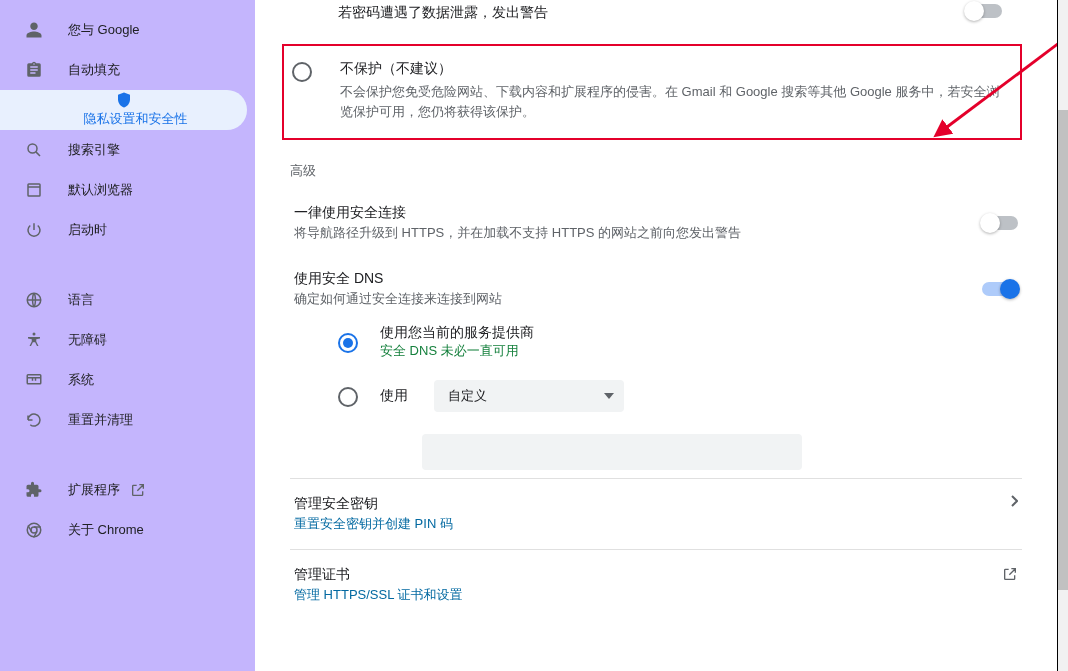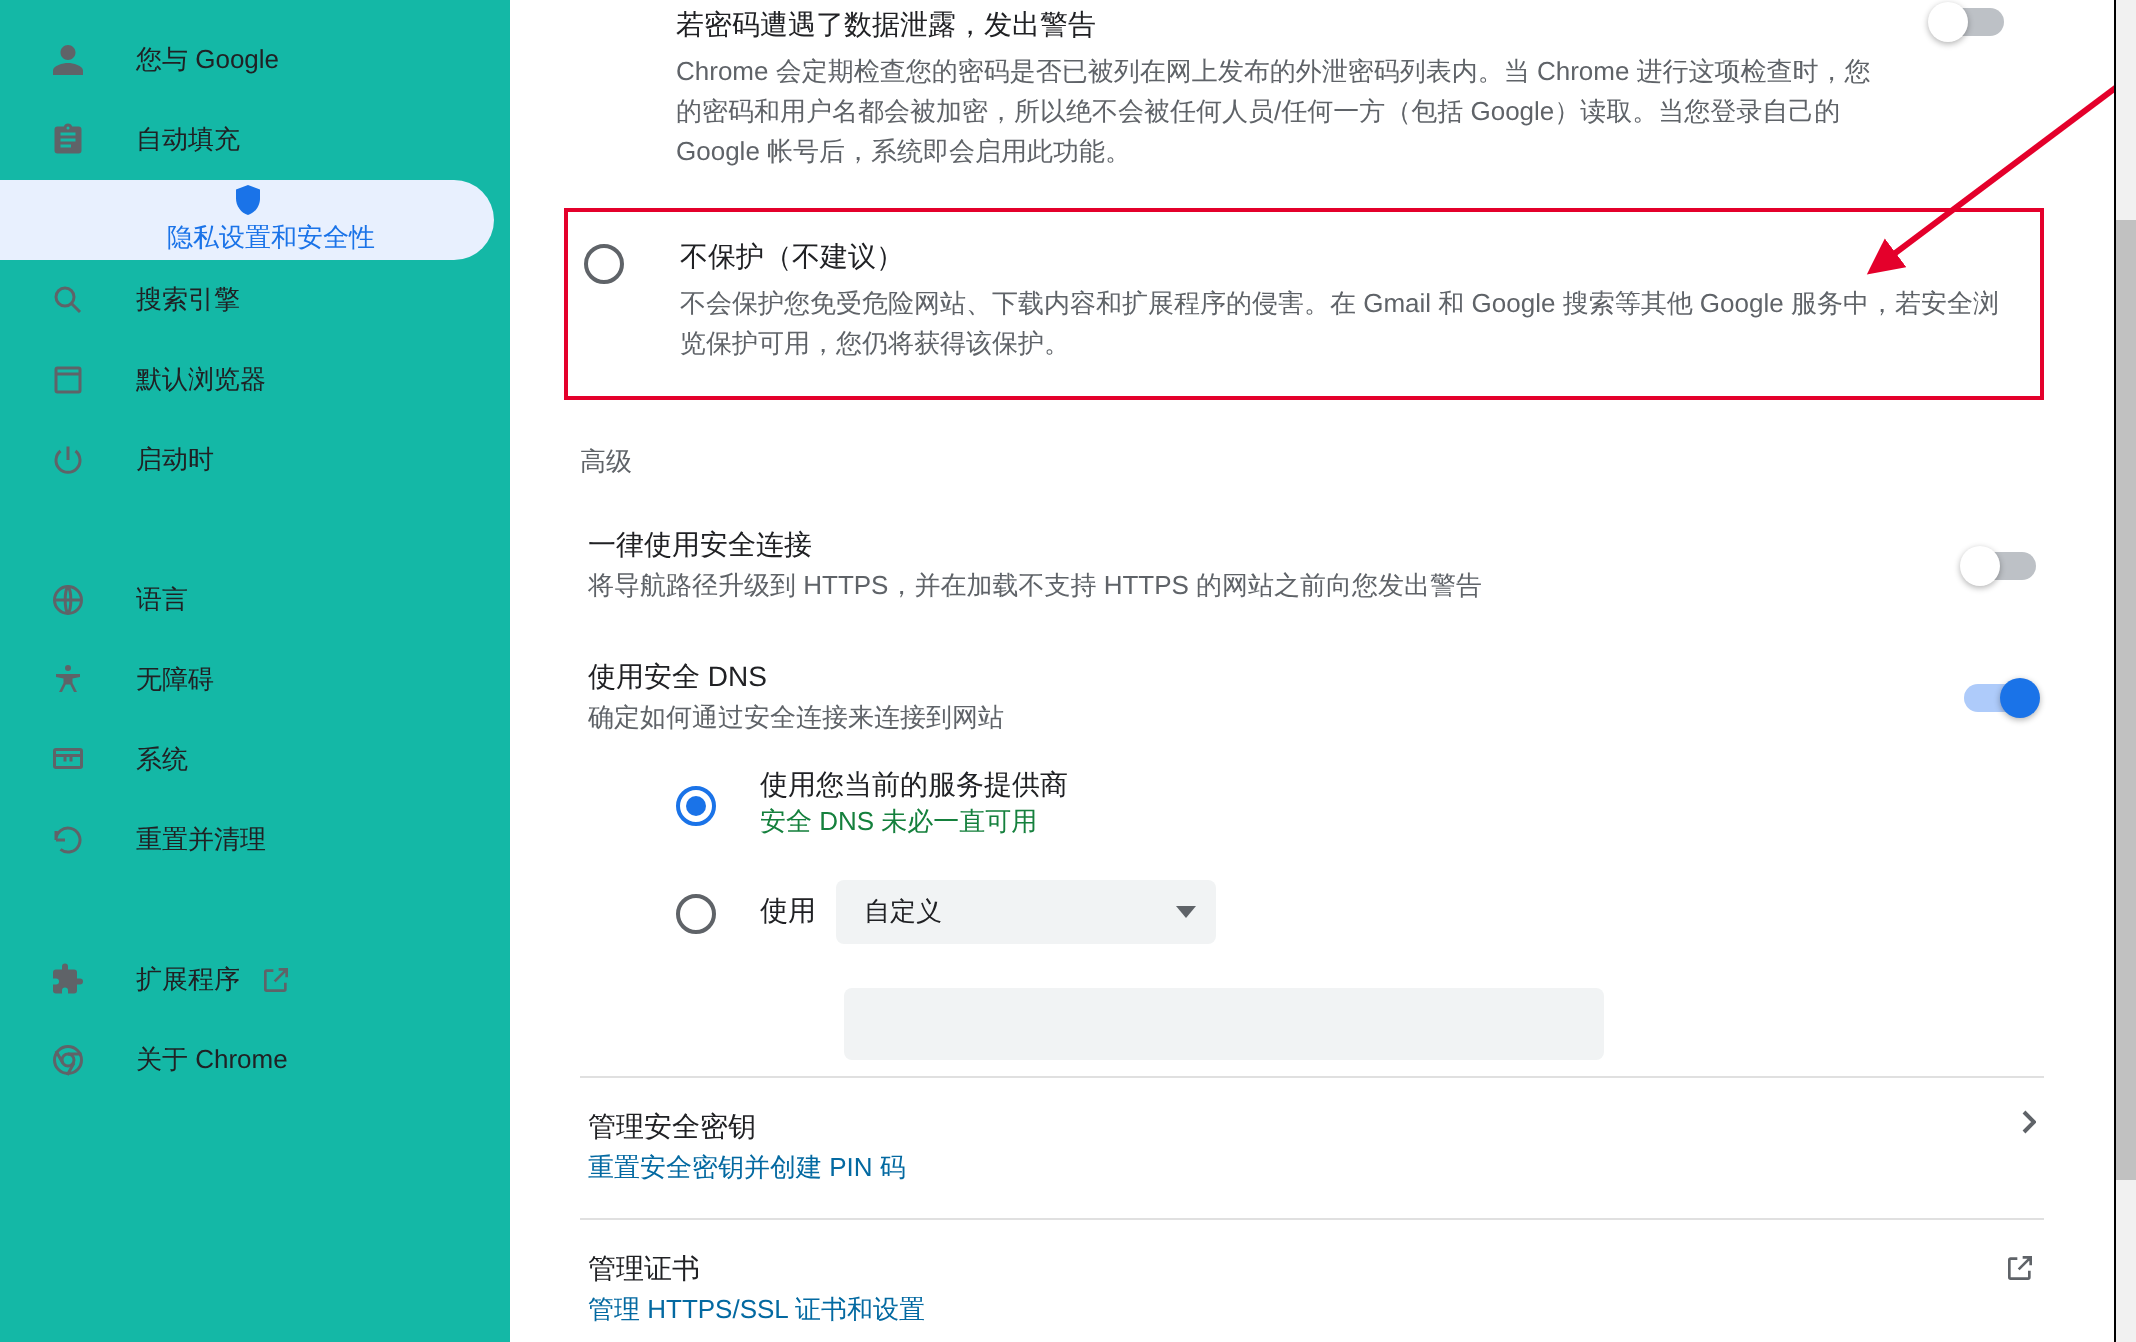--- a/index.html
+++ b/index.html
@@ -15,21 +15,21 @@
   }
   .outer {
     display: flex;
     width: 1058px;
     height: 671px;
     border-right: 1px solid #000;
   }
   .sidebar {
     width: 255px;
     padding: 10px 8px 10px 0;
-    background: #14b8a6;
+    background: #c4b5fd;
   }
   .side-item {
     display: flex;
     align-items: center;
     height: 40px;
     padding-left: 24px;
     border-radius: 0 20px 20px 0;
     cursor: pointer;
     font-size: 13px;
     color: #202124;
@@ -147,21 +147,21 @@
     display: inline-flex;
     align-items: center;
     justify-content: space-between;
     background: #f1f3f4;
     border-radius: 4px;
     height: 32px;
     width: 190px;
     padding: 0 10px 0 14px;
     font-size: 13px;
     color: #202124;
-    margin-left: 10px;
+    margin-left: 26px;
   }
   .empty-field {
     background: #f1f3f4;
     border-radius: 4px;
     height: 36px;
     width: 380px;
     margin: 12px 0 8px 84px;
   }
   .divider { border-top: 1px solid #e0e0e0; }
   .link-row {
@@ -315,21 +315,20 @@
       </span>
       <span>关于 Chrome</span>
     </div>
   </div>
 
   <div class="main">
 
     <div class="opt-row" style="padding-top:4px; padding-left:48px;">
       <div class="opt-body">
         <div class="opt-title" style="font-weight:500;">若密码遭遇了数据泄露，发出警告</div>
-        <div class="opt-desc">Chrome 会定期检查您的密码是否已被列在网上发布的外泄密码列表内。当 Chrome 进行这项检查时，您的密码和用户名都会被加密，所以绝不会被任何人员/任何一方（包括 Google）读取。当您登录自己的 Google 帐号后，系统即会启用此功能。</div>
       </div>
       <div class="toggle"></div>
     </div>
 
     <div class="highlight-box">
       <div class="opt-row" style="padding:14px 8px 12px 8px;">
         <div class="radio"></div>
         <div class="opt-body">
           <div class="opt-title">不保护（不建议）</div>
           <div class="opt-desc">不会保护您免受危险网站、下载内容和扩展程序的侵害。在 Gmail 和 Google 搜索等其他 Google 服务中，若安全浏览保护可用，您仍将获得该保护。</div>

